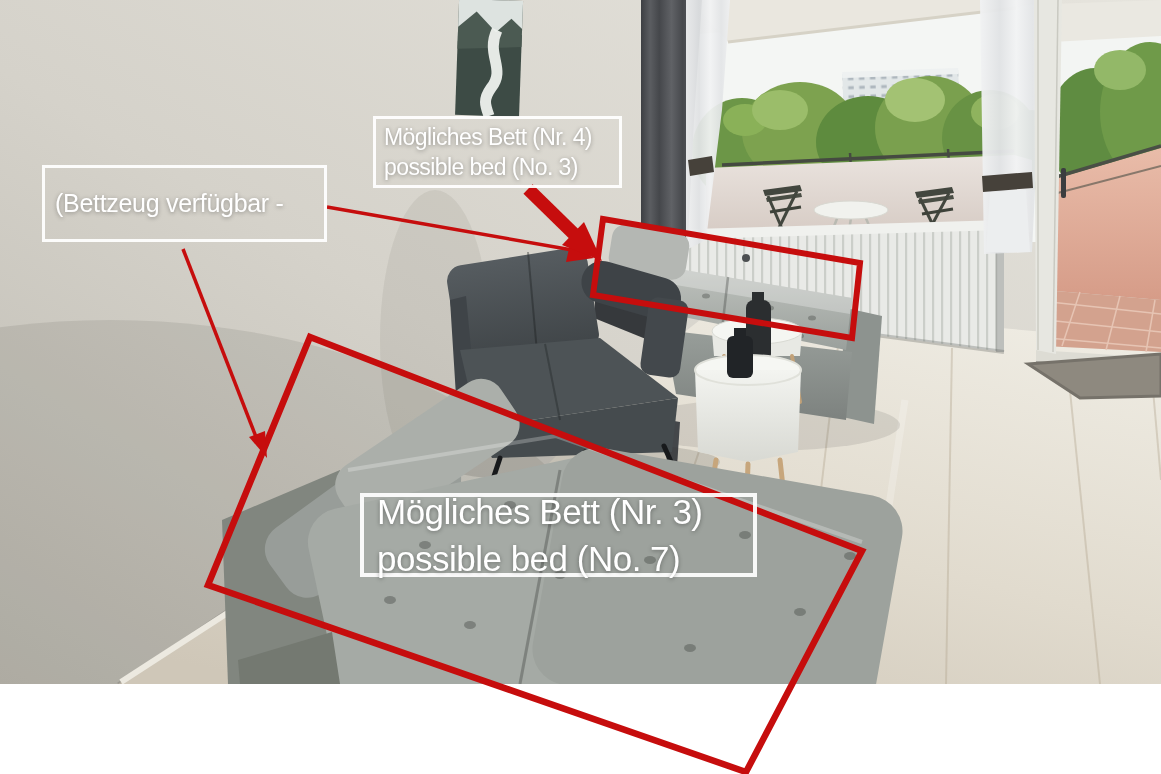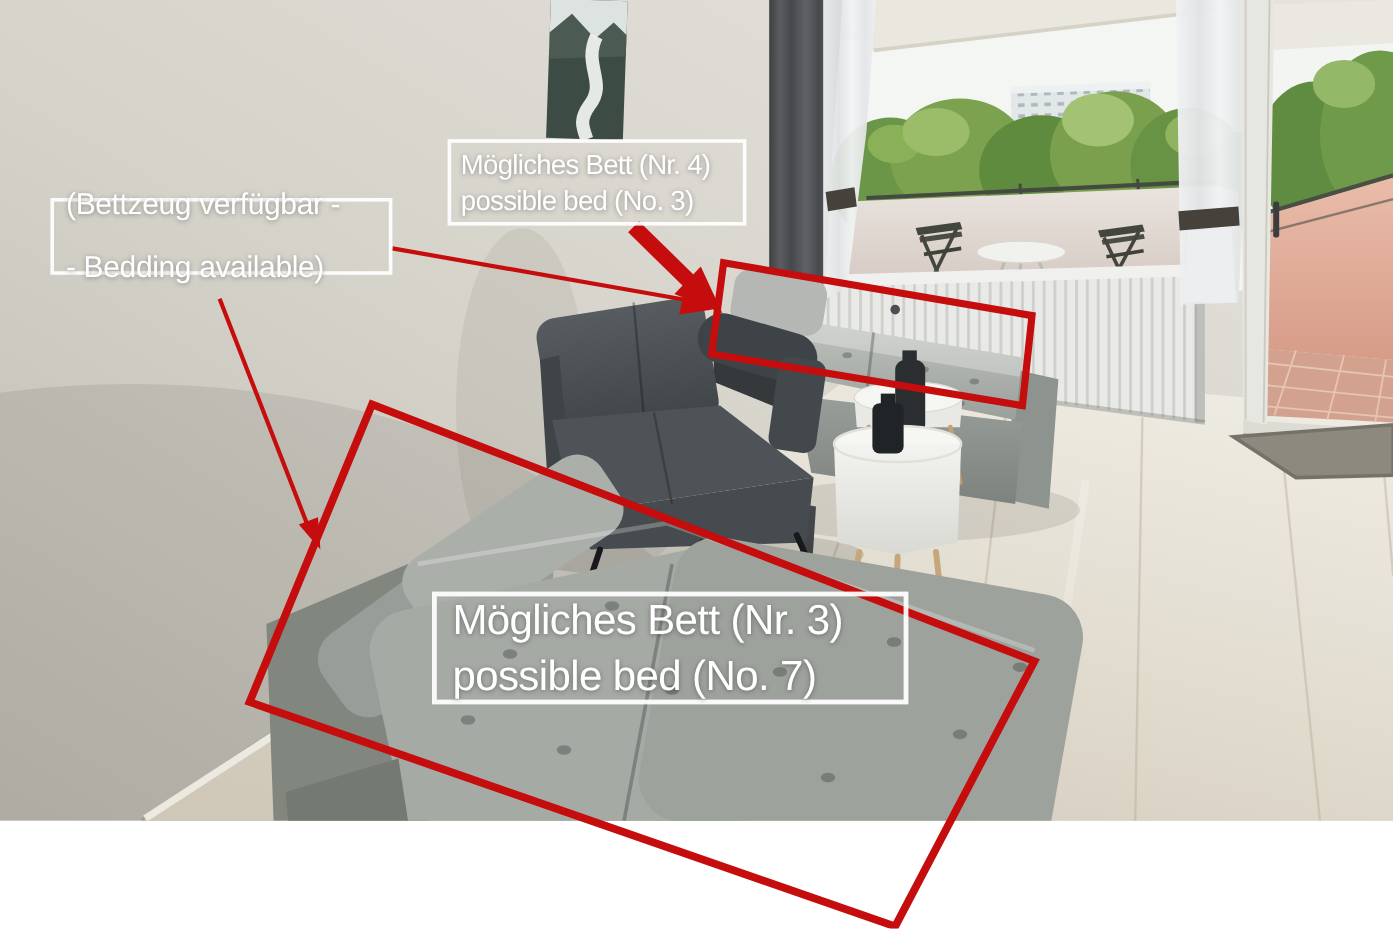--- a/index.html
+++ b/index.html
@@ -10,29 +10,29 @@
   .photo{position:absolute;left:0;top:0;width:1161px;height:684px;overflow:hidden;z-index:1;}
   .photo svg{display:block;}
   .overlay{position:absolute;left:0;top:0;width:1161px;height:774px;z-index:2;pointer-events:none;}
   .label-box{
     position:absolute;z-index:3;display:flex;flex-direction:column;justify-content:center;
     color:#ffffff;border-style:solid;border-color:rgba(255,255,255,0.93);
     text-shadow:0 1px 4px rgba(0,0,0,0.35);box-sizing:border-box;white-space:nowrap;
   }
   .label-box .ln{display:block;}
   #box-bedding{
-    left:42px;top:165px;width:285px;height:64px;border-width:3px;
+    left:42px;top:165px;width:285px;height:77px;border-width:3px;
     font-size:25px;line-height:33px;padding-left:10px;letter-spacing:-0.3px;gap:20px;
   }
   #box-bed4{
     left:373px;top:116px;width:249px;height:72px;border-width:3px;
     font-size:23px;line-height:30px;padding-left:8px;letter-spacing:-0.6px;
   }
   #box-bed3{
-    left:360px;top:493px;width:397px;height:94px;border-width:4px;
+    left:360px;top:493px;width:397px;height:84px;border-width:4px;
     font-size:35px;line-height:47px;padding-left:13px;letter-spacing:-0.5px;
   }
 </style>
 </head>
 <body>
 
 <div class="stage">
 
   <div class="photo">
     <svg width="1161" height="684" viewBox="0 0 1161 684" xmlns="http://www.w3.org/2000/svg">
@@ -316,21 +316,20 @@
     </g>
     <g fill="#c60d0d" stroke="none">
       <polygon points="594,258 566,262 570,244"></polygon>
       <polygon points="267,458 249,437 265,431"></polygon>
       <polygon points="602,261 562,245 584,222"></polygon>
     </g>
   </svg>
 
   <div class="label-box" id="box-bedding">
     <span class="ln">(Bettzeug verfügbar -</span>
-    <span class="ln">- Bedding available)</span>
   </div>
 
   <div class="label-box" id="box-bed4">
     <span class="ln">Mögliches Bett (Nr. 4)</span>
     <span class="ln">possible bed (No. 3)</span>
   </div>
 
   <div class="label-box" id="box-bed3">
     <span class="ln">Mögliches Bett (Nr. 3)</span>
     <span class="ln">possible bed (No. 7)</span>

